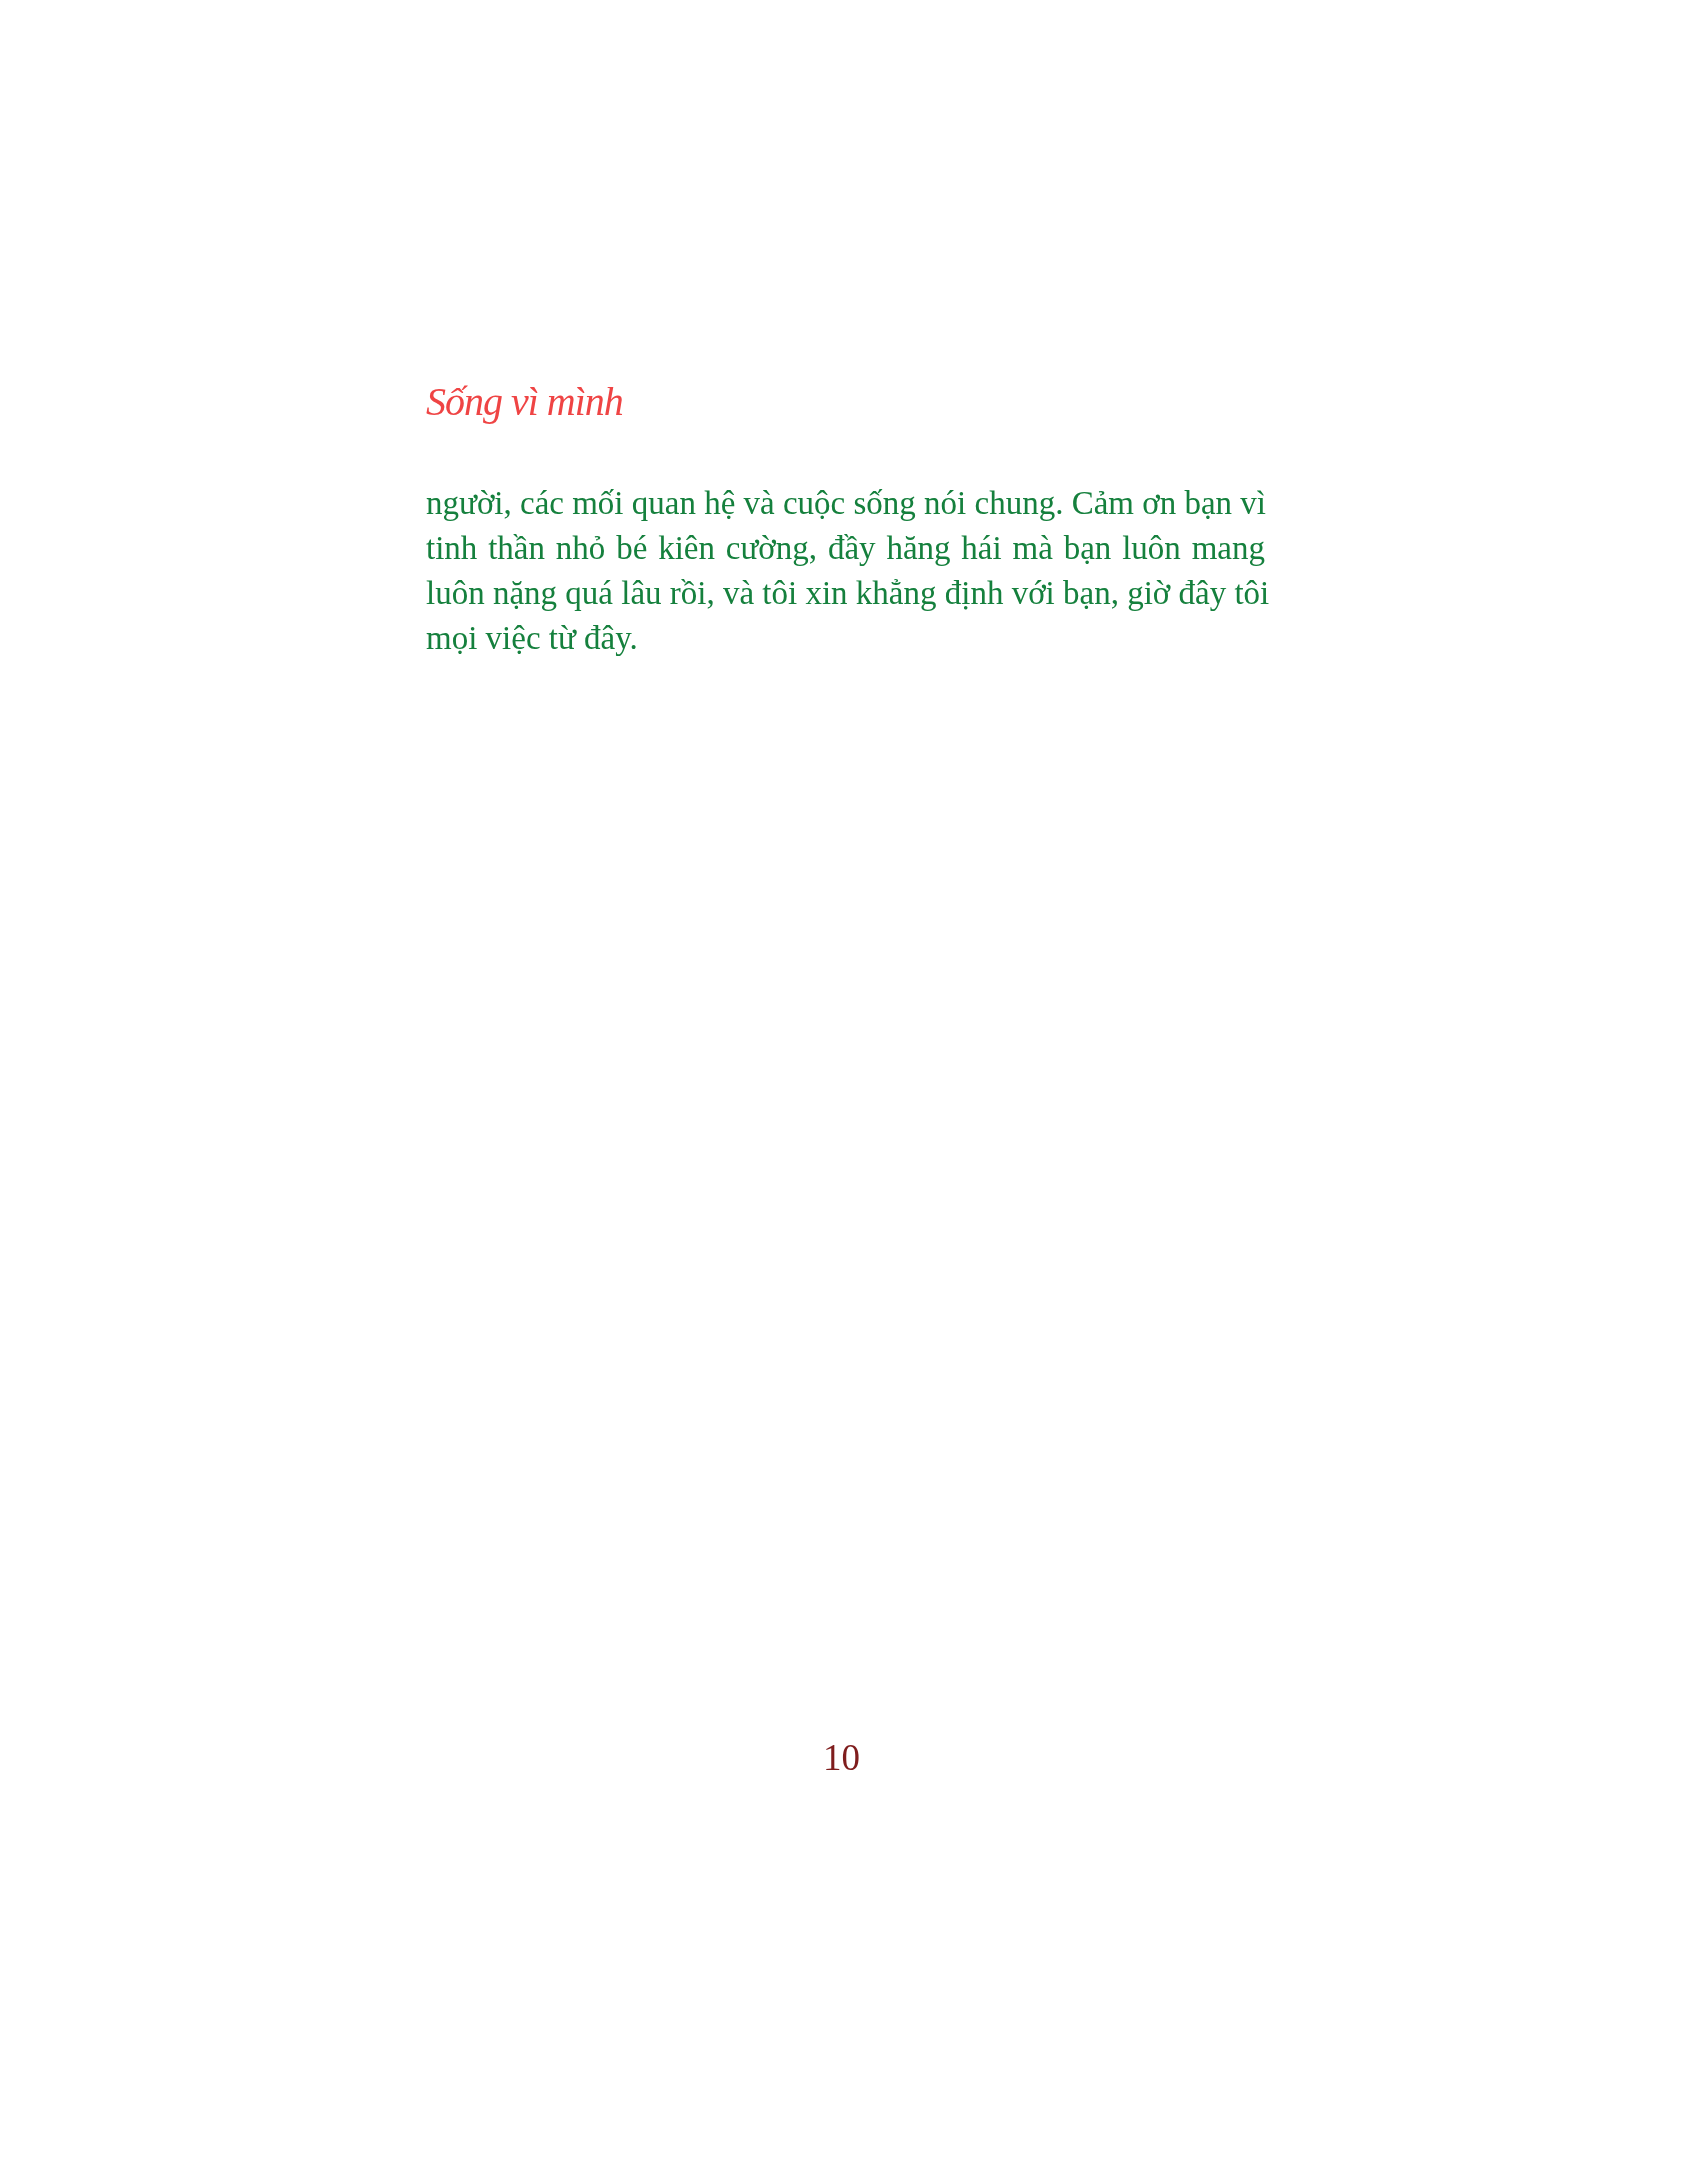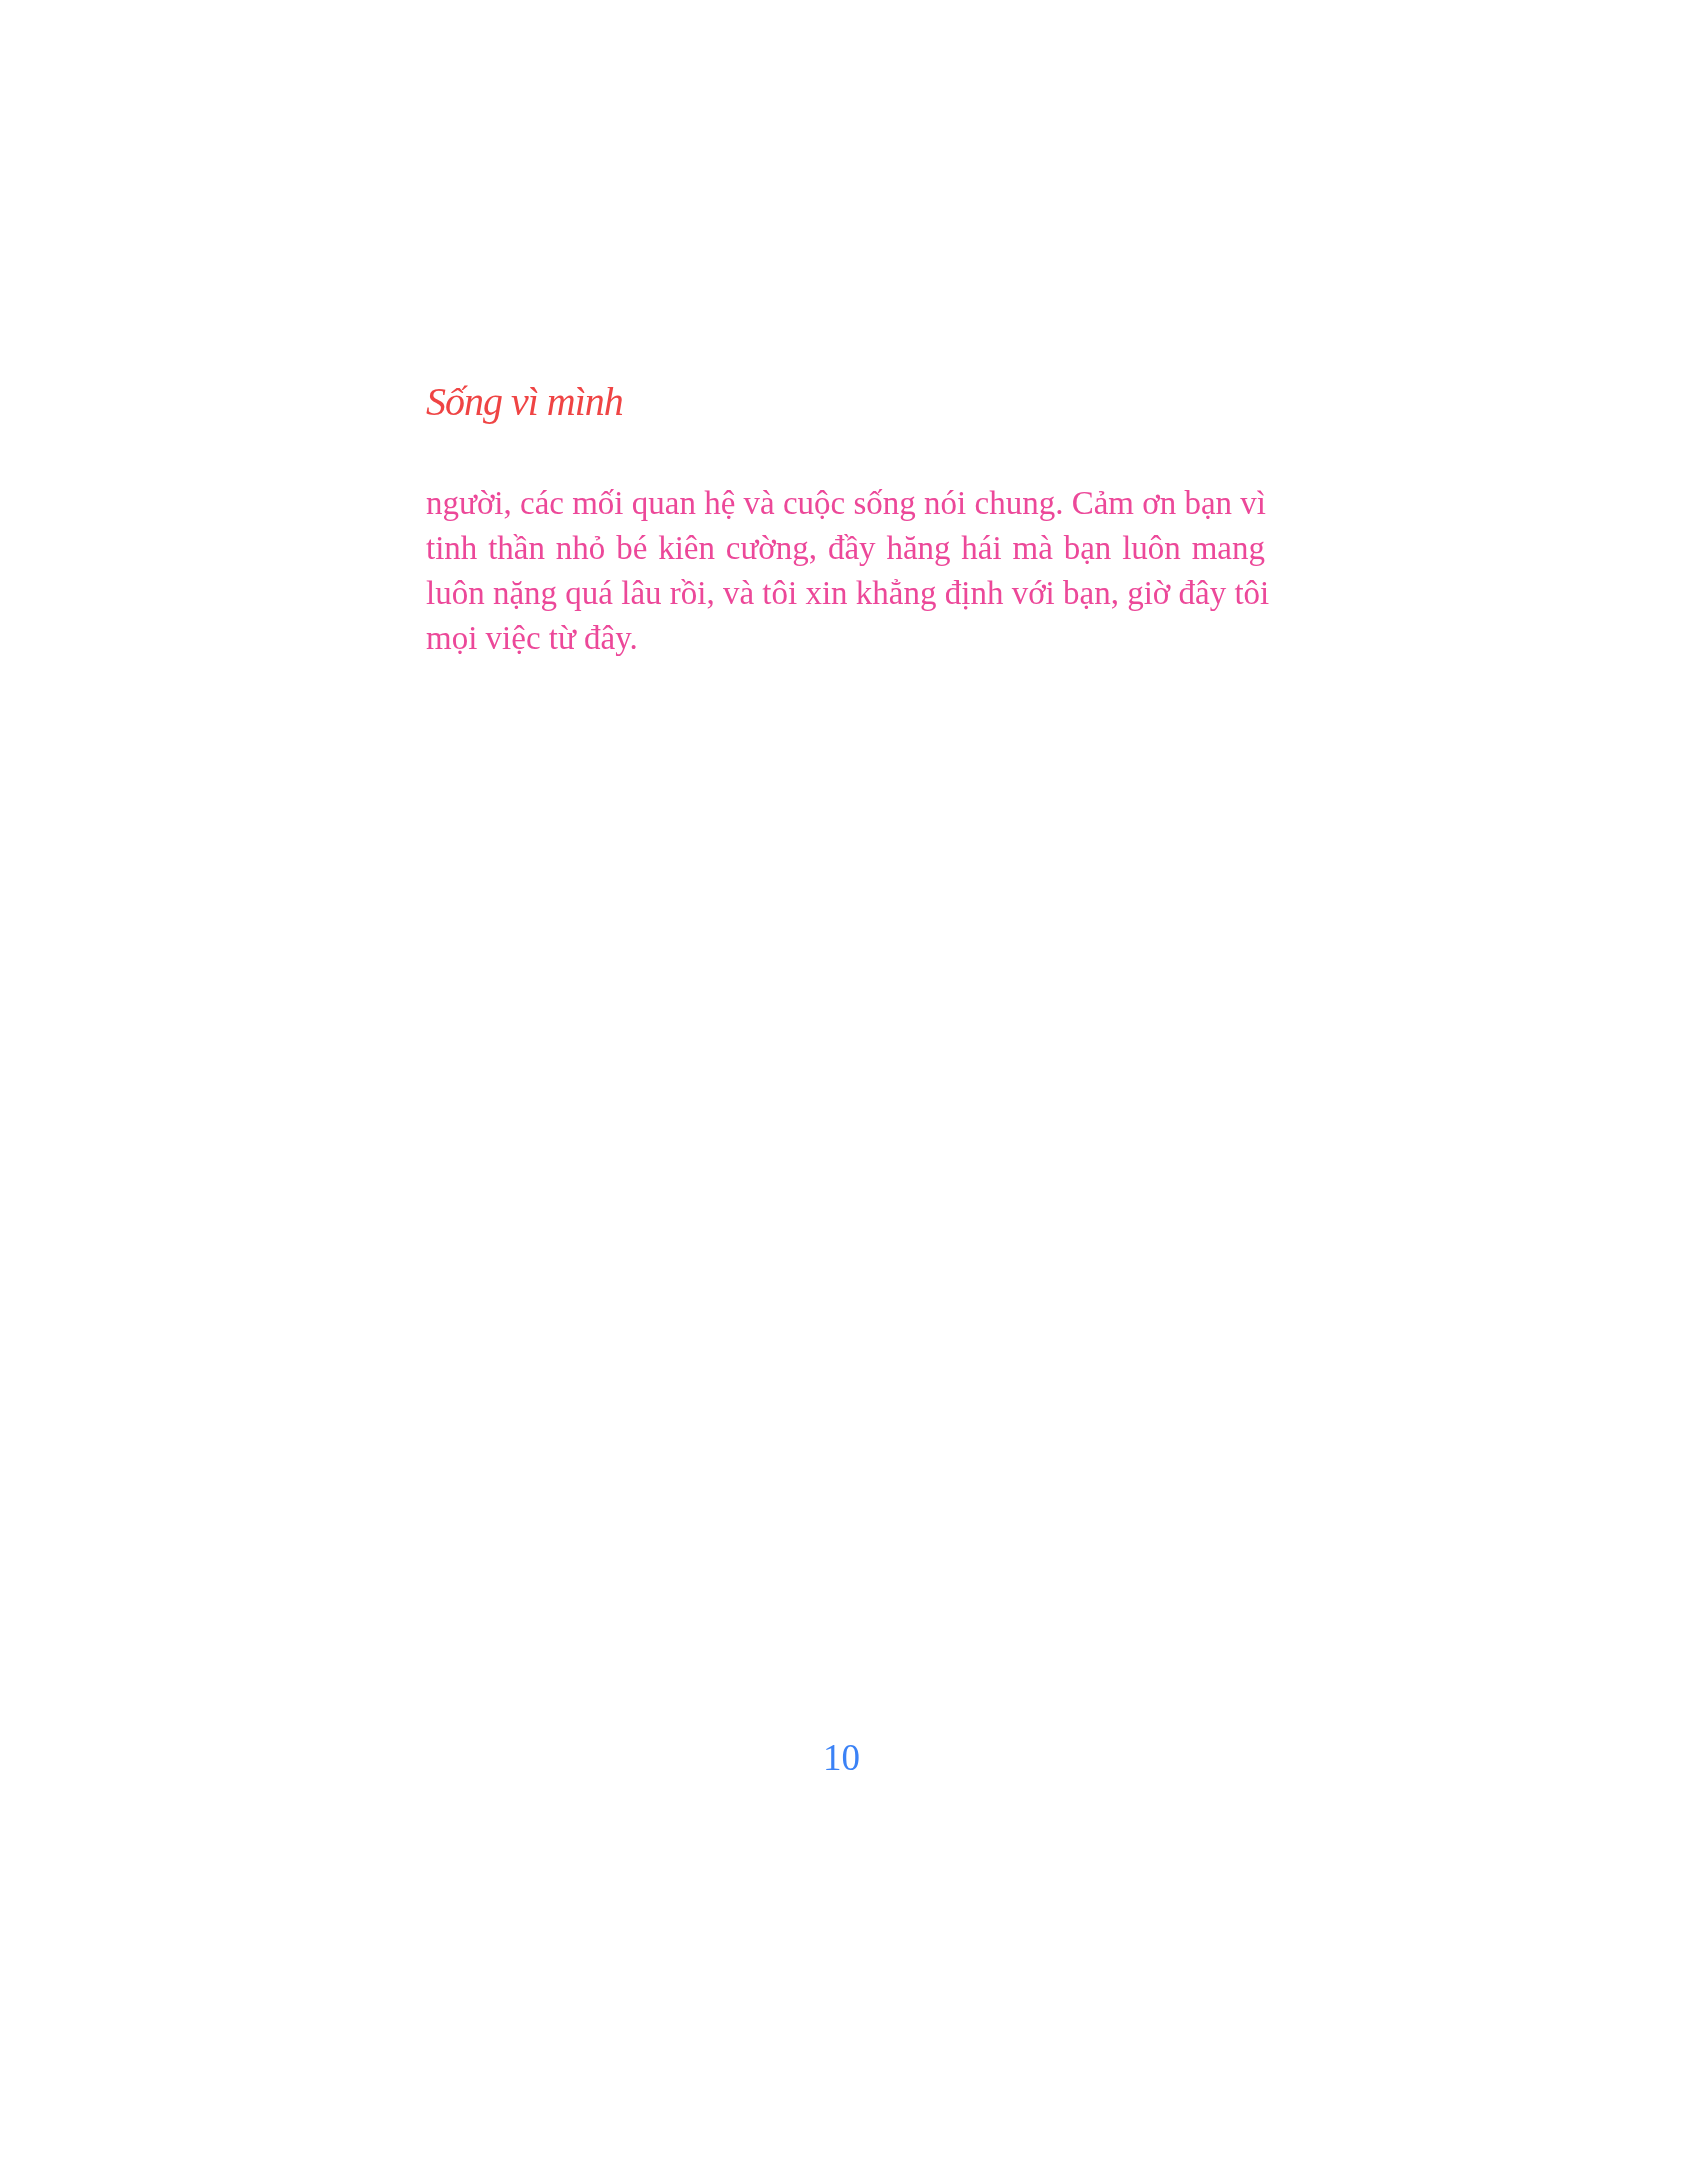--- a/index.html
+++ b/index.html
@@ -27,39 +27,39 @@
     color: #ef4444;
     white-space: nowrap;
   }
   .body-text {
     position: absolute;
     left: 426px;
     top: 481px;
     width: 839px;
     font-size: 33px;
     line-height: 45px;
-    color: #ec4899;
+    color: #15803d;
   }
   .body-text .line {
     white-space: nowrap;
     text-align: justify;
     text-align-last: justify;
   }
   .body-text .line.last {
     text-align: center;
     text-align-last: left;
   }
   .folio {
     position: absolute;
     left: 0;
     top: 1736px;
     width: 1683px;
     text-align: center;
     font-size: 37px;
-    color: #3b82f6;
+    color: #7f1d1d;
   }
 </style>
 </head>
 <body>
 
 <div class="page">
 
   <div class="running-head">Sống vì mình</div>
 
   <div class="body-text">

